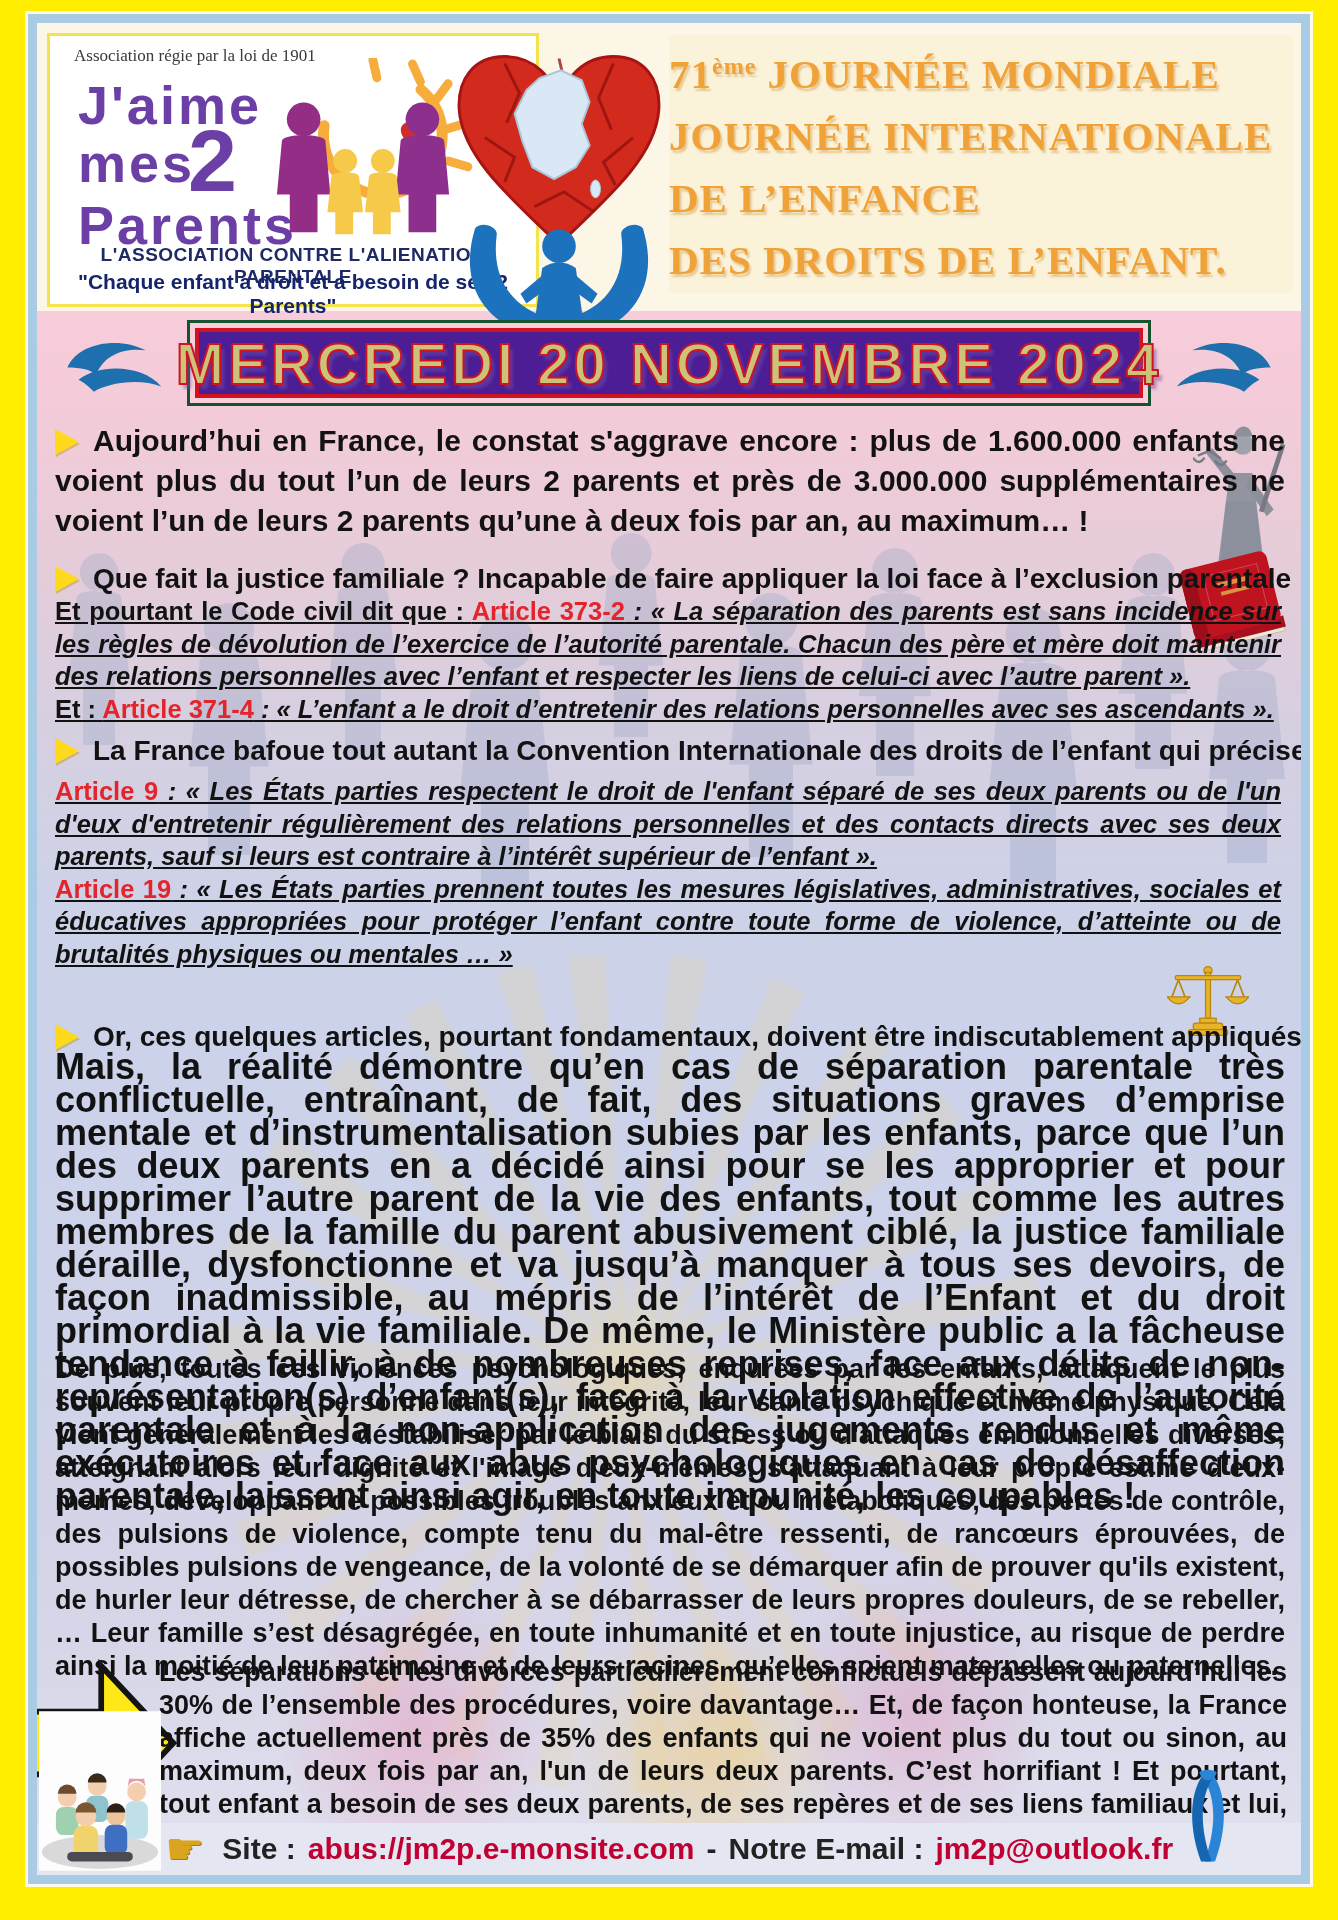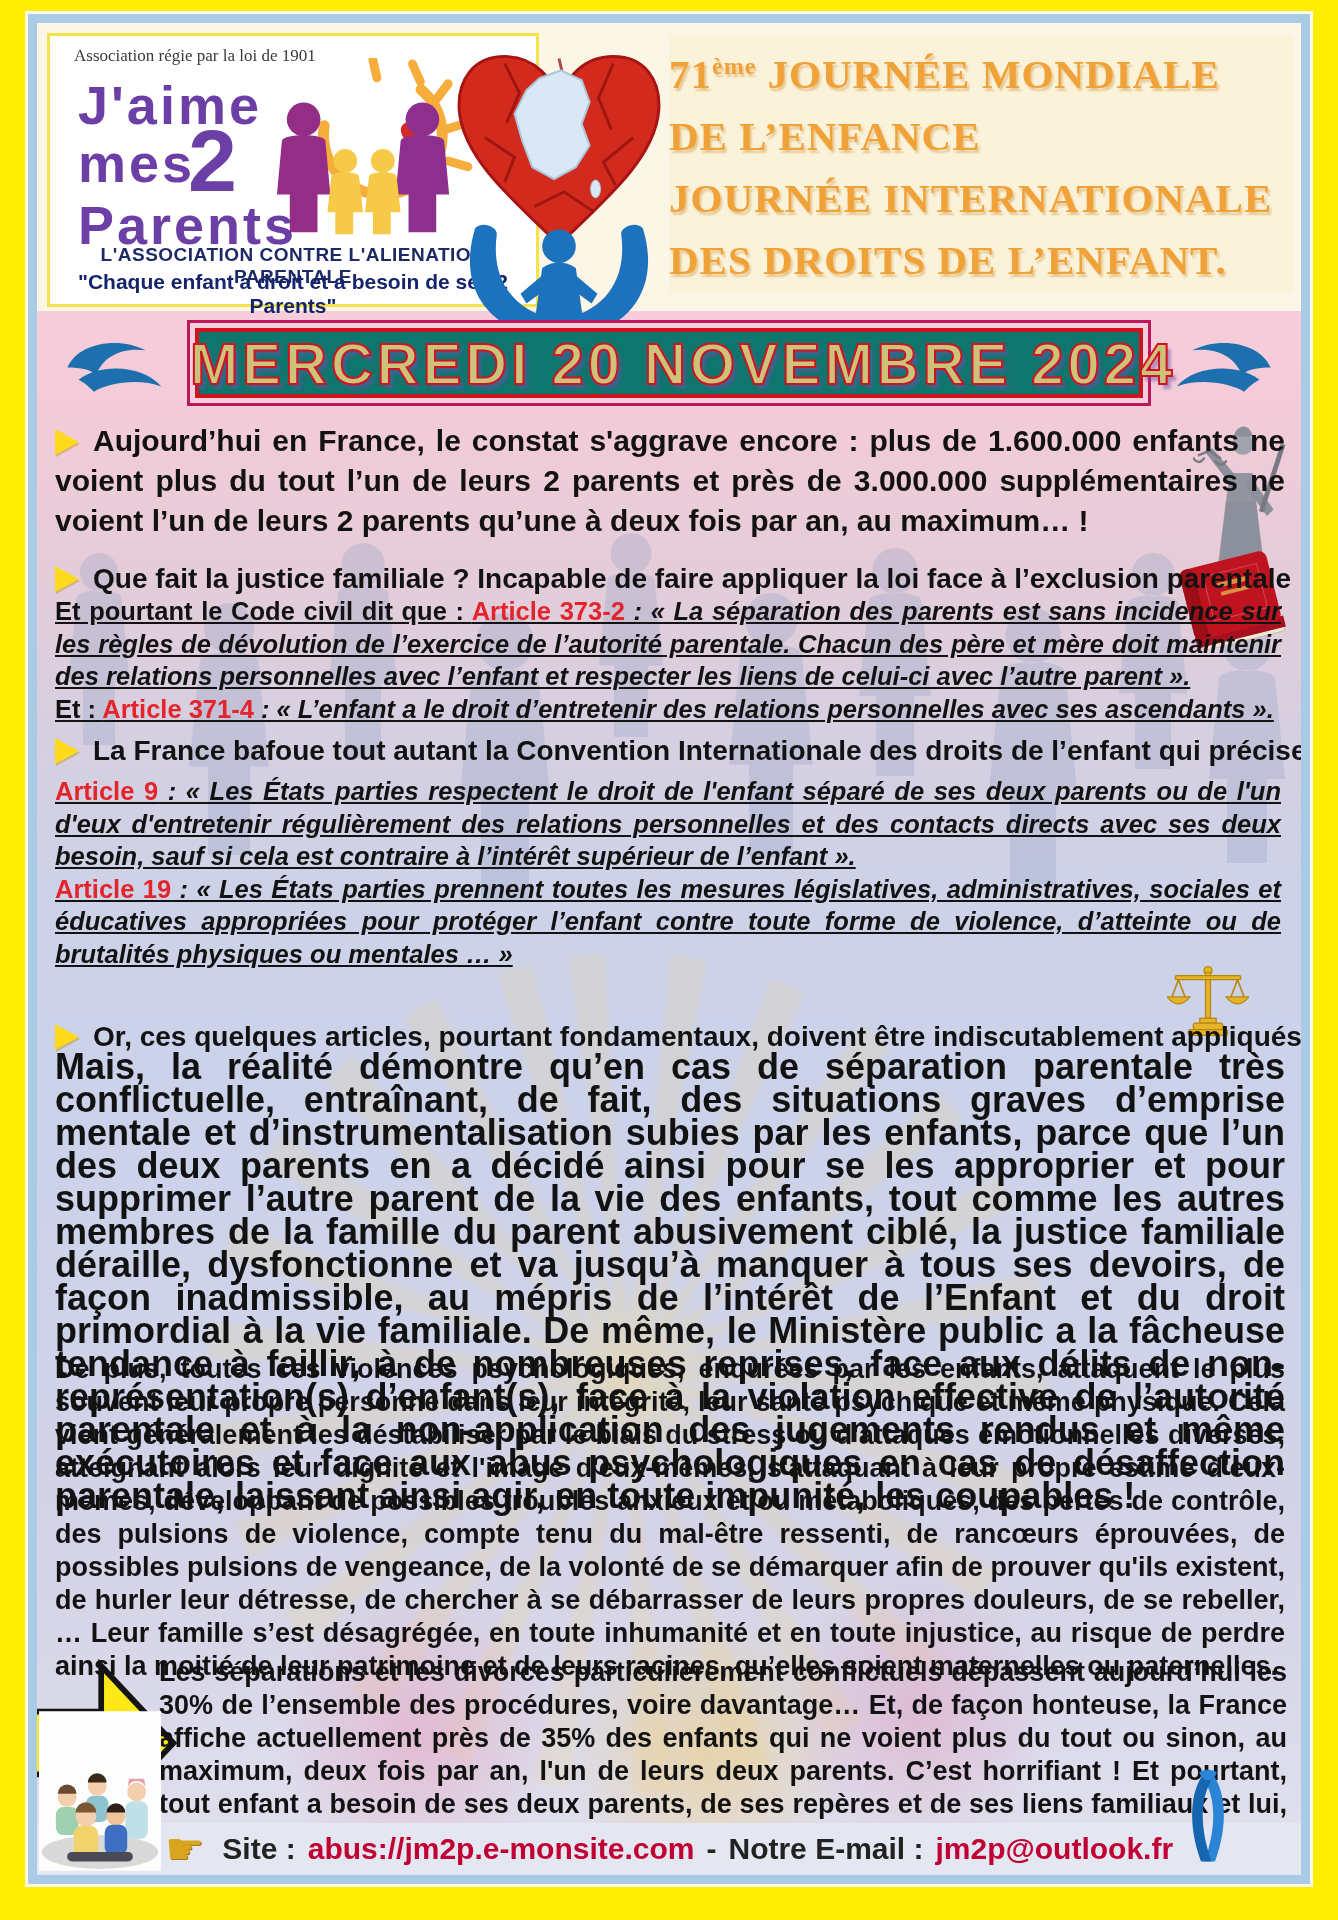--- a/index.html
+++ b/index.html
@@ -34,23 +34,23 @@
   .logo-sub2 { position:absolute; left:0; right:0; top:234px; text-align:center; font-weight:700; font-size:21px; color:#15246b; }
   .family-svg { position:absolute; left:195px; top:22px; width:240px; height:188px; }
   .heart-svg { position:absolute; left:408px; top:-4px; width:228px; height:326px; z-index:4; }
   .title-box { position:absolute; left:632px; top:12px; right:8px; height:258px; background:#fbf2da; }
   .t-line { text-align:left; font-family:"Liberation Serif", serif; font-weight:700; font-size:41px; line-height:62px;
             color:#f0a238; letter-spacing:1px; text-shadow:2px 3px 2px rgba(205,150,60,.45); white-space:nowrap; }
   .t-sup { font-size:24px; vertical-align:14px; }
 
   
   .banner { position:absolute; left:150px; right:150px; top:297px; height:80px; z-index:3;
-            border:3px solid #be185d; background:#0f766e;
+            border:3px solid #14532d; background:#4c1d95;
             box-shadow:inset 0 0 0 5px #f8cfda, inset 0 0 0 9px #cf1322;
-            display:flex; align-items:center; }
+            display:flex; align-items:center; justify-content:center; }
   .banner span { font-weight:700; font-size:58px; letter-spacing:4px; color:#cdc27a;
                  -webkit-text-stroke:2px #cf1322;
                  text-shadow:4px 5px 3px rgba(110,80,170,.5); white-space:nowrap; }
   .wave { position:absolute; top:310px; width:112px; height:64px; z-index:3; }
   .wave.left { left:26px; } .wave.right { right:26px; transform:scaleX(-1); }
 
   
   .txt { z-index:2; color:#121212; font-weight:700; }
   .para { left:18px; right:16px; text-align:justify; }
   .p1 { top:398px; font-size:30px; line-height:40px; }
@@ -167,22 +167,22 @@
             <path d="M98,252 q17,-11 34,0 l7,50 q-24,11 -48,0 Z"></path>
             <path d="M100,258 L76,278 L82,288 L104,272 Z"></path>
             <path d="M130,258 L154,278 L148,288 L126,272 Z"></path>
             <path d="M30,212 C16,258 28,306 96,324 L115,328 L115,305 C68,296 46,264 52,218 C53,210 36,204 30,212 Z"></path>
             <path d="M200,212 C214,258 202,306 134,324 L115,328 L115,305 C162,296 184,264 178,218 C177,210 194,204 200,212 Z"></path>
           </g>
         </svg>
 
         <div class="title-box">
           <div class="t-line"><span>71</span><span class="t-sup">ème</span>&nbsp;<span>JOURNÉE MONDIALE</span></div>
+          <div class="t-line">JOURNÉE INTERNATIONALE</div>
           <div class="t-line">DE L’ENFANCE</div>
-          <div class="t-line">JOURNÉE INTERNATIONALE</div>
           <div class="t-line">DES DROITS DE L’ENFANT.</div>
         </div>
       </div>
 
       <svg class="wave left" viewBox="0 0 130 70">
         <path d="M5,38 C18,8 66,2 96,18 C68,14 45,26 38,48 C34,40 20,38 5,38 Z" fill="#1d6fad"></path>
         <path d="M18,52 C45,32 94,36 114,60 C88,50 52,56 36,66 C29,59 24,55 18,52 Z" fill="#1d6fad"></path>
       </svg>
       <svg class="wave right" viewBox="0 0 130 70">
         <path d="M5,38 C18,8 66,2 96,18 C68,14 45,26 38,48 C34,40 20,38 5,38 Z" fill="#1d6fad"></path>
@@ -240,21 +240,21 @@
       <div class="abs txt hd h2"><span class="tri"></span><span>Que fait la justice familiale ? Incapable de faire appliquer la loi face à l’exclusion parentale !</span></div>
 
       <div class="abs txt law-block code-block">
         <p><span>Et pourtant le Code civil dit que : </span><span class="ref">Article 373-2</span><em class="q"> : « La séparation des parents est sans incidence sur les règles de dévolution de l’exercice de l’autorité parentale. Chacun des père et mère doit maintenir des relations personnelles avec l’enfant et respecter les liens de celui-ci avec l’autre parent ».</em></p>
         <p><span>Et : </span><span class="ref">Article 371-4</span><em class="q"> : « L’enfant a le droit d’entretenir des relations personnelles avec ses ascendants ».</em></p>
       </div>
 
       <div class="abs txt hd h3"><span class="tri"></span><span>La France bafoue tout autant la Convention Internationale des droits de l’enfant qui  précise :</span></div>
 
       <div class="abs txt law-block articles">
-        <p><span class="ref">Article 9</span><em class="q"> : « Les États parties respectent le droit de l'enfant séparé de ses deux parents ou de l'un d'eux d'entretenir régulièrement des relations personnelles et des contacts directs avec ses deux besoin, sauf si cela est contraire à l’intérêt supérieur de l’enfant ».</em></p>
+        <p><span class="ref">Article 9</span><em class="q"> : « Les États parties respectent le droit de l'enfant séparé de ses deux parents ou de l'un d'eux d'entretenir régulièrement des relations personnelles et des contacts directs avec ses deux parents, sauf si leurs est contraire à l’intérêt supérieur de l’enfant ».</em></p>
         <p><span class="ref">Article 19</span><em class="q"> : « Les États parties prennent toutes les mesures législatives, administratives, sociales et éducatives appropriées pour protéger l’enfant contre toute forme de violence, d’atteinte ou de brutalités physiques ou mentales … »</em></p>
       </div>
 
       <div class="abs txt hd h4"><span class="tri"></span><span>Or, ces quelques articles, pourtant fondamentaux, doivent être indiscutablement appliqués…</span></div>
 
       <div class="abs txt para p7">Mais, la réalité démontre qu’en cas de séparation parentale très conflictuelle, entraînant, de fait, des situations graves d’emprise mentale et d’instrumentalisation subies par les enfants, parce que l’un des deux parents en a décidé ainsi pour se les approprier et pour supprimer l’autre parent de la vie des enfants, tout comme les autres membres de la famille du parent abusivement ciblé, la justice familiale déraille, dysfonctionne et va jusqu’à manquer à tous ses devoirs, de façon inadmissible, au mépris de l’intérêt de l’Enfant et du droit primordial à la vie familiale. De même, le Ministère public a la fâcheuse tendance à faillir, à de nombreuses reprises, face aux délits de non-représentation(s) d’enfant(s), face à la violation effective de l’autorité parentale et à la non-application des jugements rendus et même exécutoires et face aux abus psychologiques en cas de désaffection parentale, laissant ainsi agir, en toute impunité, les coupables !</div>
 
       <div class="abs txt para p8">De plus, toutes ces violences psychologiques, endurées par les enfants, attaquent le plus souvent leur propre personne dans leur intégrité, leur santé psychique et même physique. Cela vient généralement les déstabiliser par le biais du stress ou d'attaques émotionnelles diverses, atteignant alors leur dignité et l'image d'eux-mêmes, s'attaquant à leur propre estime d'eux-mêmes, développant de possibles troubles anxieux et/ou métaboliques, des pertes de contrôle, des pulsions de violence, compte tenu du mal-être ressenti, de rancœurs éprouvées, de possibles pulsions de vengeance, de la volonté de se démarquer afin de prouver qu'ils existent, de hurler leur détresse, de chercher à se débarrasser de leurs propres douleurs, de se rebeller, … Leur famille s’est désagrégée, en toute inhumanité et en toute injustice, au risque de perdre ainsi la moitié de leur patrimoine et de leurs racines, qu’elles soient maternelles ou paternelles.</div>
 
       <svg class="arrow-svg" viewBox="0 0 160 190">

